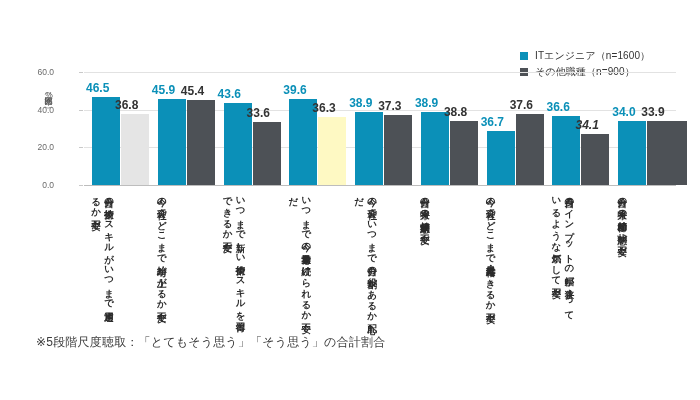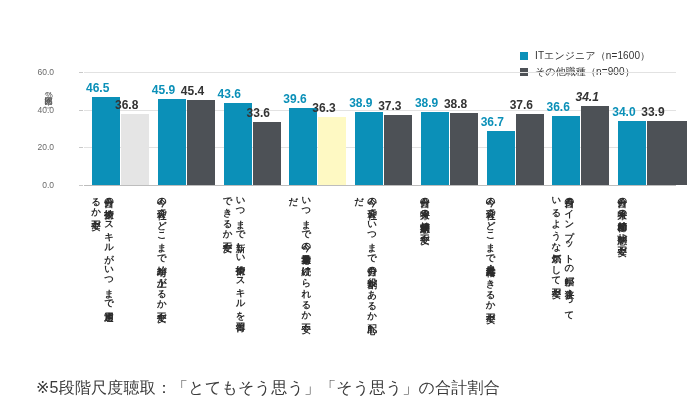--- a/index.html
+++ b/index.html
@@ -166,25 +166,24 @@
     letter-spacing: 0.4px;
     white-space: normal;
     max-height: 128px;
   }
 
   
   .footnote {
     position: absolute;
     left: 36px;
     top: 334px;
-    font-size: 16px;
+    font-size: 12px;
     color: #3b3b3b;
     letter-spacing: 0.2px;
     white-space: nowrap;
-    margin-top: 44px;
   }
 </style>
 </head>
 <body>
 
 <div id="chart-root">
 
   <div class="legend">
     <div class="legend-row">
       <span class="legend-swatch" style="background:#0b90b8"></span>
@@ -232,56 +231,56 @@
         </div>
         <div class="group">
           <div class="bar series-it" style="height: 82.1133px; background: rgb(11, 144, 184);">
             <div class="bar-value">43.6</div>
           </div>
           <div class="bar series-other" style="height: 63.28px; background: rgb(77, 81, 86);">
             <div class="bar-value">33.6</div>
           </div>
         </div>
         <div class="group">
-          <div class="bar series-it" style="height: 77px; background: rgb(11, 144, 184);">
+          <div class="bar series-it" style="height: 86px; background: rgb(11, 144, 184);">
             <div class="bar-value">39.6</div>
           </div>
           <div class="bar series-other" style="height: 68.365px; background: #fef9c3;">
             <div class="bar-value">36.3</div>
           </div>
         </div>
         <div class="group">
           <div class="bar series-it" style="height: 73.2617px; background: rgb(11, 144, 184);">
             <div class="bar-value">38.9</div>
           </div>
           <div class="bar series-other" style="height: 70.2483px; background: rgb(77, 81, 86);">
             <div class="bar-value">37.3</div>
           </div>
         </div>
         <div class="group">
           <div class="bar series-it" style="height: 73.2617px; background: rgb(11, 144, 184);">
             <div class="bar-value">38.9</div>
           </div>
-          <div class="bar series-other" style="height: 72px; background: rgb(77, 81, 86);">
+          <div class="bar series-other" style="height: 64px; background: rgb(77, 81, 86);">
             <div class="bar-value">38.8</div>
           </div>
         </div>
         <div class="group">
           <div class="bar series-it" style="height: 54px; background: rgb(11, 144, 184);">
             <div class="bar-value">36.7</div>
           </div>
           <div class="bar series-other" style="height: 70.8133px; background: rgb(77, 81, 86);">
             <div class="bar-value">37.6</div>
           </div>
         </div>
         <div class="group">
           <div class="bar series-it" style="height: 68.93px; background: rgb(11, 144, 184);">
             <div class="bar-value">36.6</div>
           </div>
-          <div class="bar series-other" style="height: 79px; background: rgb(77, 81, 86); font-style: italic;">
+          <div class="bar series-other" style="height: 51px; background: rgb(77, 81, 86); font-style: italic;">
             <div class="bar-value">34.1</div>
           </div>
         </div>
         <div class="group">
           <div class="bar series-it" style="height: 64.0333px; background: rgb(11, 144, 184);">
             <div class="bar-value">34.0</div>
           </div>
           <div class="bar series-other" style="height: 63.845px; background: rgb(77, 81, 86); padding-left: 12px;">
             <div class="bar-value">33.9</div>
           </div>

